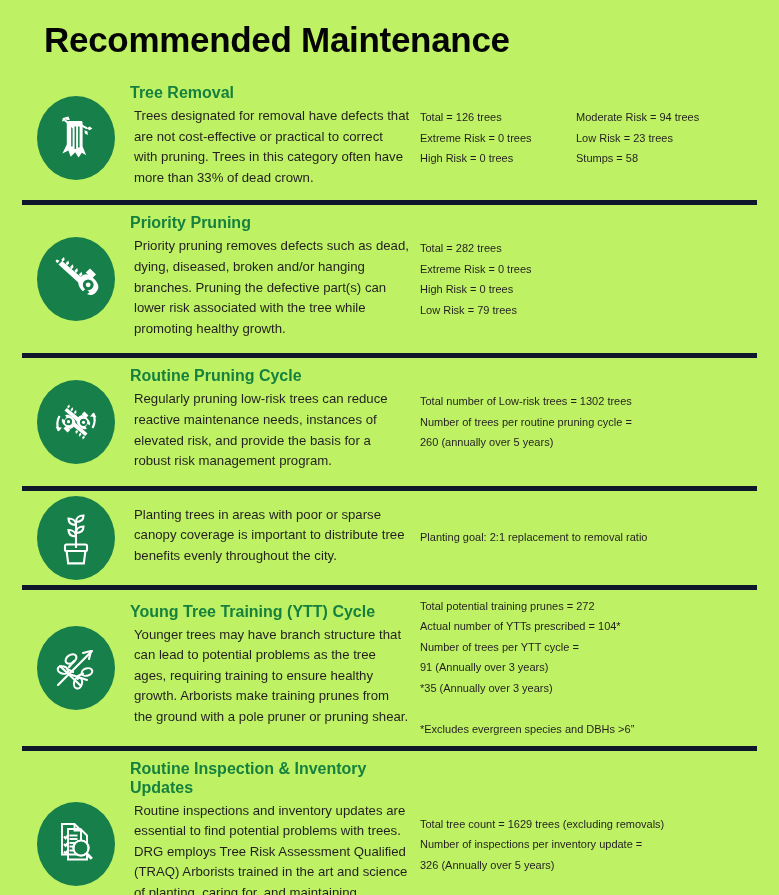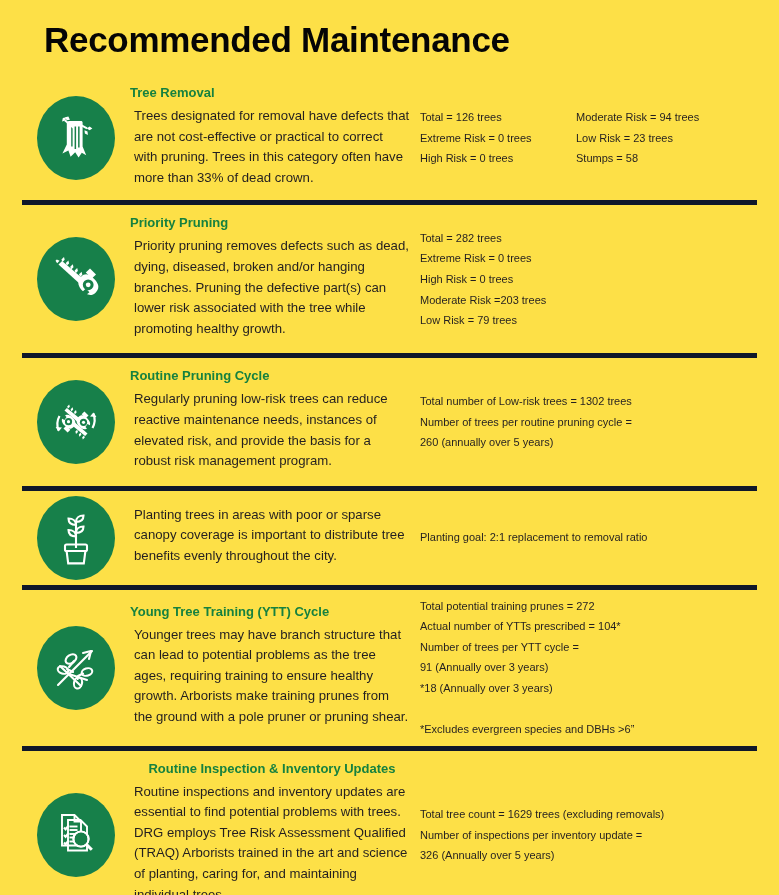--- a/index.html
+++ b/index.html
@@ -12,21 +12,21 @@
     height: 895px;
     font-family: "Liberation Sans", sans-serif;
     color: #231f20;
     overflow: hidden;
   }
   .page {
     position: relative;
     width: 779px;
     height: 895px;
     box-sizing: border-box;
-    background: #fde047;
+    background: #bef264;
   }
   .page-title {
     position: absolute;
     left: 44px;
     top: 18px;
     font-size: 35px;
     font-weight: bold;
     letter-spacing: -0.3px;
     color: #050505;
     line-height: 44px;
@@ -74,28 +74,27 @@
   }
   .desc-cell {
     width: 290px;
     min-width: 290px;
     padding: 9px 6px 10px 0;
     box-sizing: border-box;
   }
   .sec-heading {
     color: #16813f;
     font-weight: bold;
-    font-size: 13px;
+    font-size: 16px;
     line-height: 19px;
     margin: 0 0 1px 0;
     white-space: nowrap;
   }
   .sec-heading.wrapnorm {
     white-space: normal;
-    text-align: center;
   }
   .sec-body {
     font-size: 13.2px;
     line-height: 20.6px;
     color: #231f20;
     margin: 4px;
   }
   .stats-cell {
     flex: 1;
     display: flex;
@@ -190,21 +189,20 @@
       </div>
       <div class="desc-cell">
         <div class="sec-heading">Priority Pruning</div>
         <div class="sec-body">Priority pruning removes defects such as dead, dying, diseased, broken and/or hanging branches. Pruning the defective part(s) can lower risk associated with the tree while promoting healthy growth.</div>
       </div>
       <div class="stats-cell">
         <div class="stats-col">
           <div class="sline">Total = 282 trees</div>
           <div class="sline">Extreme Risk = 0 trees</div>
           <div class="sline">High Risk = 0 trees</div>
-          <div class="sline">Moderate Risk =203 trees</div>
           <div class="sline">Low Risk = 79 trees</div>
         </div>
       </div>
     </div>
 
     <div class="section s-routine">
       <div class="icon-cell">
         <div class="icon-badge">
           <svg width="58" height="58" viewBox="0 0 58 58" fill="none">
             <g fill="#ffffff">
@@ -294,21 +292,21 @@
       <div class="desc-cell">
         <div class="sec-heading">Young Tree Training (YTT) Cycle</div>
         <div class="sec-body">Younger trees may have branch structure that can lead to potential problems as the tree ages, requiring training to ensure healthy growth. Arborists make training prunes from the ground with a pole pruner or pruning shear.</div>
       </div>
       <div class="stats-cell">
         <div class="stats-col">
           <div class="sline">Total potential training prunes = 272</div>
           <div class="sline">Actual number of YTTs prescribed = 104*</div>
           <div class="sline">Number of trees per YTT cycle =</div>
           <div class="sline">91 (Annually over 3 years)</div>
-          <div class="sline">*18 (Annually over 3 years)</div>
+          <div class="sline">*35 (Annually over 3 years)</div>
           <div class="sline blank"></div>
           <div class="sline">*Excludes evergreen species and DBHs &gt;6”</div>
         </div>
       </div>
     </div>
 
     <div class="section s-inspect last-rule">
       <div class="icon-cell">
         <div class="icon-badge">
           <svg width="56" height="58" viewBox="0 0 56 58" fill="none" stroke="#ffffff" stroke-width="1.9">

